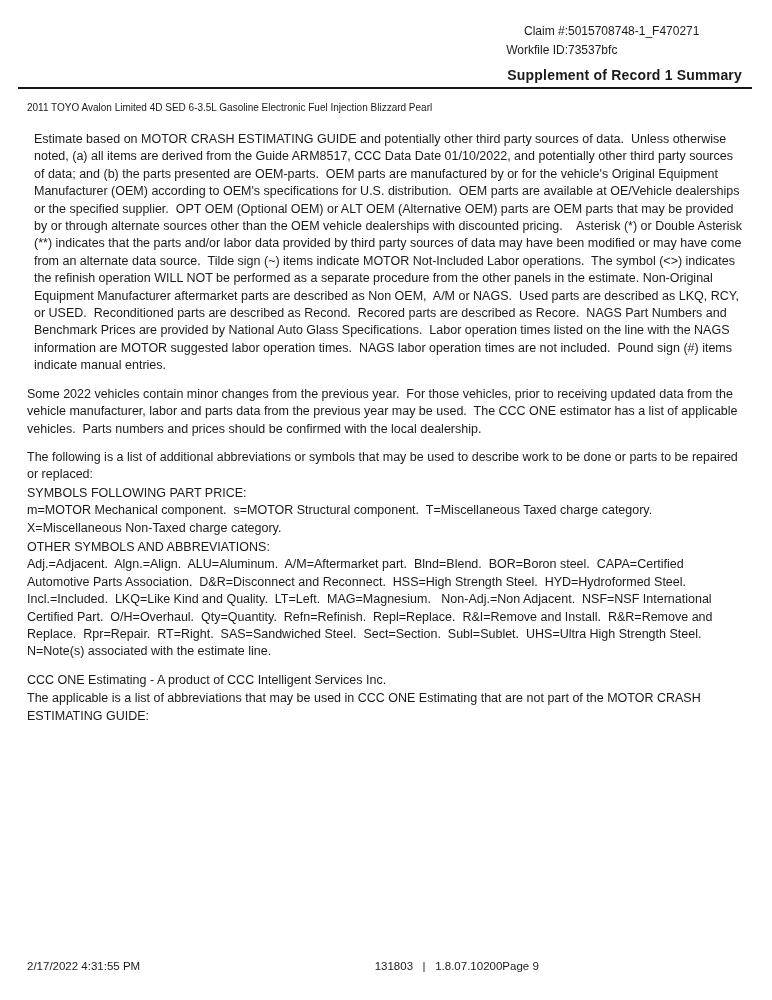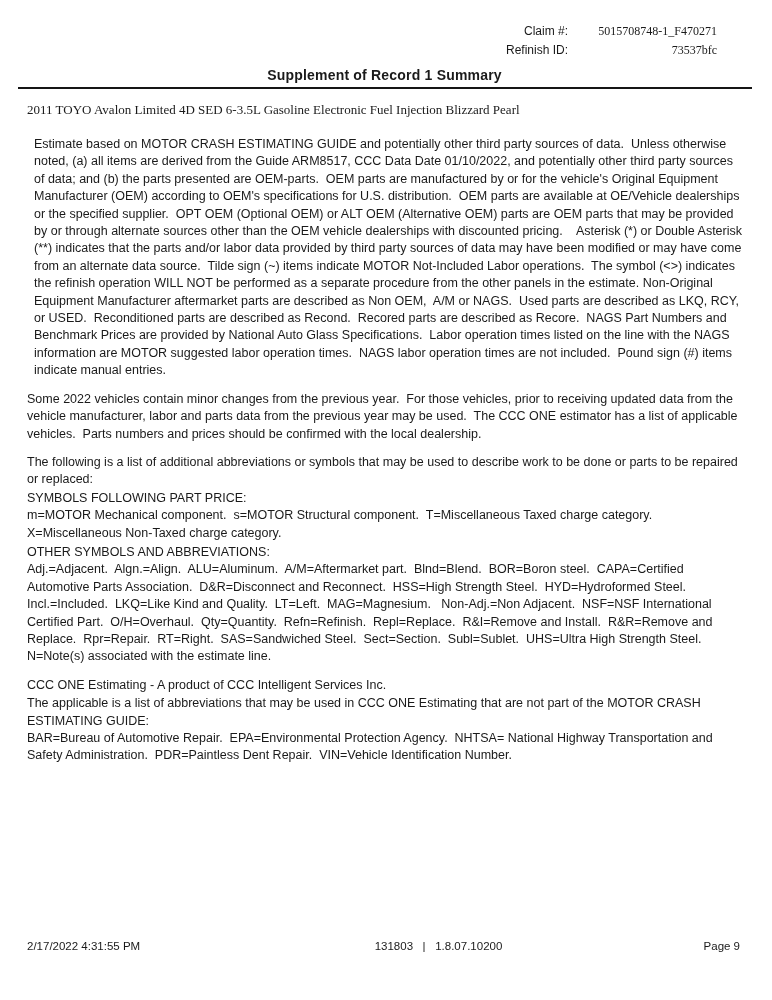--- a/index.html
+++ b/index.html
@@ -12,60 +12,60 @@
   .page {
     box-sizing: border-box;
     width: 772px; height: 1000px;
     padding: 22px 30px 0 27px;
     display: flex; flex-direction: column;
   }
   
   .claim-block { font-size: 12px; line-height: 19px; }
   .claim-row { display: flex; justify-content: flex-end; padding-right: 25px; }
   .claim-row .lbl { text-align: center; }
-  .claim-row .val { width: 149px; text-align: right; white-space: pre; font-family: Liberation Serif, serif; }
+  .claim-row .val { width: 149px; white-space: pre; }
   
   .doc-title {
-    margin: 7px 0 4px; text-align: center;
+    margin: 7px 0 4px; text-align: right;
     font-size: 14px; font-weight: bold; letter-spacing: 0.2px;
   }
   .rule { border-bottom: 2px solid #151515; margin: 0 -10px 0 -9px; }
   
-  .vehicle { font-size: 13px; margin-top: 13px; white-space: pre-wrap; font-family: Liberation Serif, serif; }
+  .vehicle { font-size: 10px; margin-top: 13px; white-space: pre-wrap; }
   
   .para, .sec-h, .sec-t {
     font-size: 12.5px; line-height: 17.4px;
     white-space: pre-wrap; margin: 0;
   }
   .para { margin-top: 11px; }
   .para.first { margin-top: 18px; margin-left: 7px; }
   .section { margin-top: 1px; }
   
   .footer {
     margin-top: auto;
-    padding-bottom: 48px;
+    padding-bottom: 28px;
     display: flex; align-items: baseline;
     font-size: 11.5px;
   }
   .footer .f-left  { flex: 1; text-align: left; }
   .footer .f-mid   { flex: 1; text-align: right; white-space: pre; }
-  .footer .f-right { flex: 1; text-align: right; padding-right: 2px; }
+  .footer .f-right { flex: 1; padding-right: 2px; }
 </style>
 </head>
 <body>
 
 <div class="page">
 
   <div class="claim-block">
     <div class="claim-row">
       <span class="lbl">Claim #:</span>
       <span class="val">5015708748-1_F470271</span>
     </div>
     <div class="claim-row">
-      <span class="lbl">Refinish ID:</span>
+      <span class="lbl">Workfile ID:</span>
       <span class="val">73537bfc</span>
     </div>
   </div>
 
   <h1 class="doc-title">Supplement of Record 1 Summary</h1>
   <div class="rule"></div>
 
   <div class="vehicle">2011 TOYO Avalon Limited 4D SED 6-3.5L Gasoline Electronic Fuel Injection Blizzard Pearl</div>
 
   <p class="para first">Estimate based on MOTOR CRASH ESTIMATING GUIDE and potentially other third party sources of data.  Unless otherwise noted, (a) all items are derived from the Guide ARM8517, CCC Data Date 01/10/2022, and potentially other third party sources of data; and (b) the parts presented are OEM-parts.  OEM parts are manufactured by or for the vehicle's Original Equipment Manufacturer (OEM) according to OEM's specifications for U.S. distribution.  OEM parts are available at OE/Vehicle dealerships or the specified supplier.  OPT OEM (Optional OEM) or ALT OEM (Alternative OEM) parts are OEM parts that may be provided by or through alternate sources other than the OEM vehicle dealerships with discounted pricing.    Asterisk (*) or Double Asterisk (**) indicates that the parts and/or labor data provided by third party sources of data may have been modified or may have come from an alternate data source.  Tilde sign (~) items indicate MOTOR Not-Included Labor operations.  The symbol (&lt;&gt;) indicates the refinish operation WILL NOT be performed as a separate procedure from the other panels in the estimate. Non-Original Equipment Manufacturer aftermarket parts are described as Non OEM,  A/M or NAGS.  Used parts are described as LKQ, RCY, or USED.  Reconditioned parts are described as Recond.  Recored parts are described as Recore.  NAGS Part Numbers and Benchmark Prices are provided by National Auto Glass Specifications.  Labor operation times listed on the line with the NAGS information are MOTOR suggested labor operation times.  NAGS labor operation times are not included.  Pound sign (#) items indicate manual entries.</p>
@@ -84,21 +84,20 @@
 
   <div class="section">
     <div class="sec-h">OTHER SYMBOLS AND ABBREVIATIONS:</div>
     <div class="sec-t">Adj.=Adjacent.  Algn.=Align.  ALU=Aluminum.  A/M=Aftermarket part.  Blnd=Blend.  BOR=Boron steel.  CAPA=Certified Automotive Parts Association.  D&amp;R=Disconnect and Reconnect.  HSS=High Strength Steel.  HYD=Hydroformed Steel.  Incl.=Included.  LKQ=Like Kind and Quality.  LT=Left.  MAG=Magnesium.   Non-Adj.=Non Adjacent.  NSF=NSF International Certified Part.  O/H=Overhaul.  Qty=Quantity.  Refn=Refinish.  Repl=Replace.  R&amp;I=Remove and Install.  R&amp;R=Remove and Replace.  Rpr=Repair.  RT=Right.  SAS=Sandwiched Steel.  Sect=Section.  Subl=Sublet.  UHS=Ultra High Strength Steel.  N=Note(s) associated with the estimate line.</div>
   </div>
 
   <p class="para">CCC ONE Estimating - A product of CCC Intelligent Services Inc.</p>
 
   <div class="section">
     <div class="sec-t">The applicable is a list of abbreviations that may be used in CCC ONE Estimating that are not part of the MOTOR CRASH ESTIMATING GUIDE:</div>
-    <div class="sec-t">BAR=Bureau of Automotive Repair.  EPA=Environmental Protection Agency.  NHTSA= National Highway Transportation and Safety Administration.  PDR=Paintless Dent Repair.  VIN=Vehicle Identification Number.</div>
   </div>
 
   <div class="footer">
     <span class="f-left">2/17/2022 4:31:55 PM</span>
     <span class="f-mid">131803   |   1.8.07.10200</span>
     <span class="f-right">Page 9</span>
   </div>
 
 </div>
 

